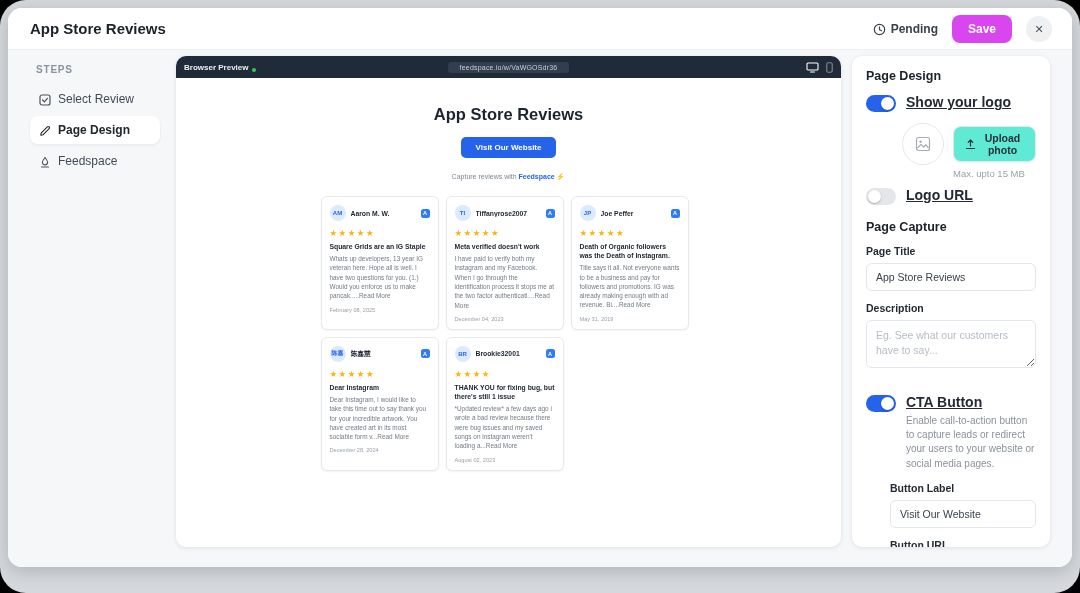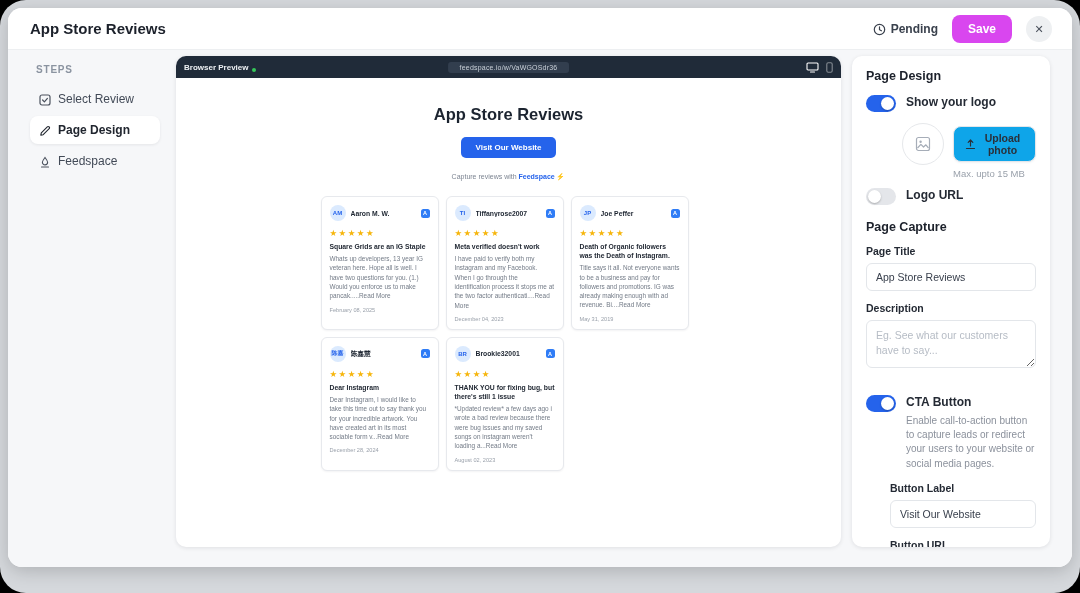--- a/index.html
+++ b/index.html
@@ -73,29 +73,29 @@
   .p-heading { font-size:12.5px; font-weight:bold; color:#1c212b; }
   .toggle-row { display:flex; align-items:flex-start; gap:10px; margin-top:11px; }
   .toggle { width:30px; height:17px; border-radius:9px; position:relative; flex:0 0 auto;
     cursor:pointer; margin-top:1px; }
   .toggle.on { background:#2563eb; }
   .toggle.off { background:#e4e6ea; }
   .knob { position:absolute; top:2px; width:13px; height:13px; border-radius:50%; background:#fff;
     box-shadow:0 1px 2px rgba(0,0,0,.25); }
   .toggle.on .knob { right:2px; }
   .toggle.off .knob { left:2px; }
-  .t-label { font-size:12px; font-weight:bold; color:#242a34; line-height:17px; }
+  .t-label { font-size:14px; font-weight:bold; color:#242a34; line-height:17px;text-decoration:underline; }
   .t-desc { font-size:10px; color:#8b919c; line-height:1.42; margin-top:3px; }
 
   .logo-row { display:flex; align-items:flex-start; gap:9px; margin:11px 0 2px 36px; }
   .logo-circle { width:42px; height:42px; border-radius:50%; border:1px solid #e6e8eb;
     display:flex; align-items:center; justify-content:center; flex:0 0 auto; cursor:pointer; }
   .upload-col { padding-top:3px; }
   .upload-btn { display:inline-flex; align-items:center; gap:5px; border:1px solid #e3e6ea;
-    background:#0ea5e9; border-radius:8px; padding:5px 11px; font-size:10.5px; font-weight:bold;
+    background:#5eead4; border-radius:8px; padding:5px 11px; font-size:10.5px; font-weight:bold;
     color:#2a303a; cursor:pointer; font-family:inherit; box-shadow:0 1px 2px rgba(20,24,34,.05);}
   .upload-hint { font-size:9.5px; color:#9aa1ab; margin-top:6px; }
 
   .section-gap { margin-top:15px; }
   .field-label { font-size:10.5px; font-weight:bold; color:#242a34; margin:11px 0 6px; }
   .text-input { width:100%; border:1px solid #e3e6ea; border-radius:6px; padding:7px 9px;
     font-size:10.5px; color:#39404d; font-family:inherit; background:#fff; }
   .text-input::placeholder, textarea::placeholder { color:#b6bcc5; }
   textarea.text-input { height:48px; resize:vertical; line-height:1.4; }
   .indent { margin-left:24px; }

